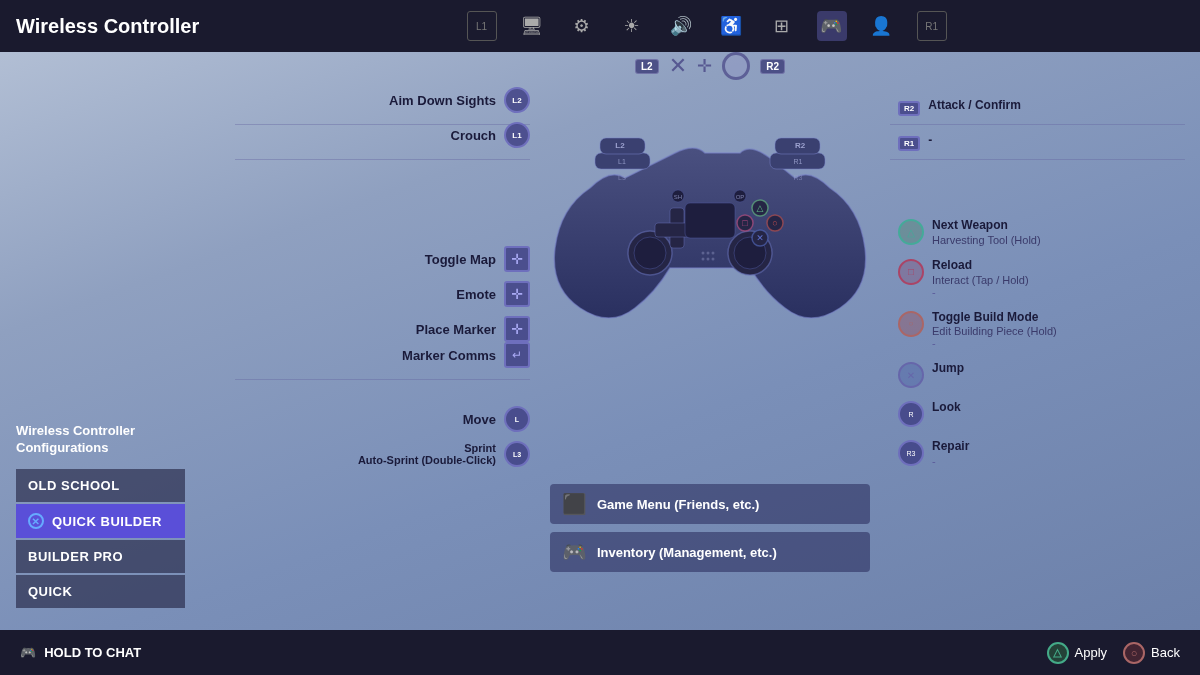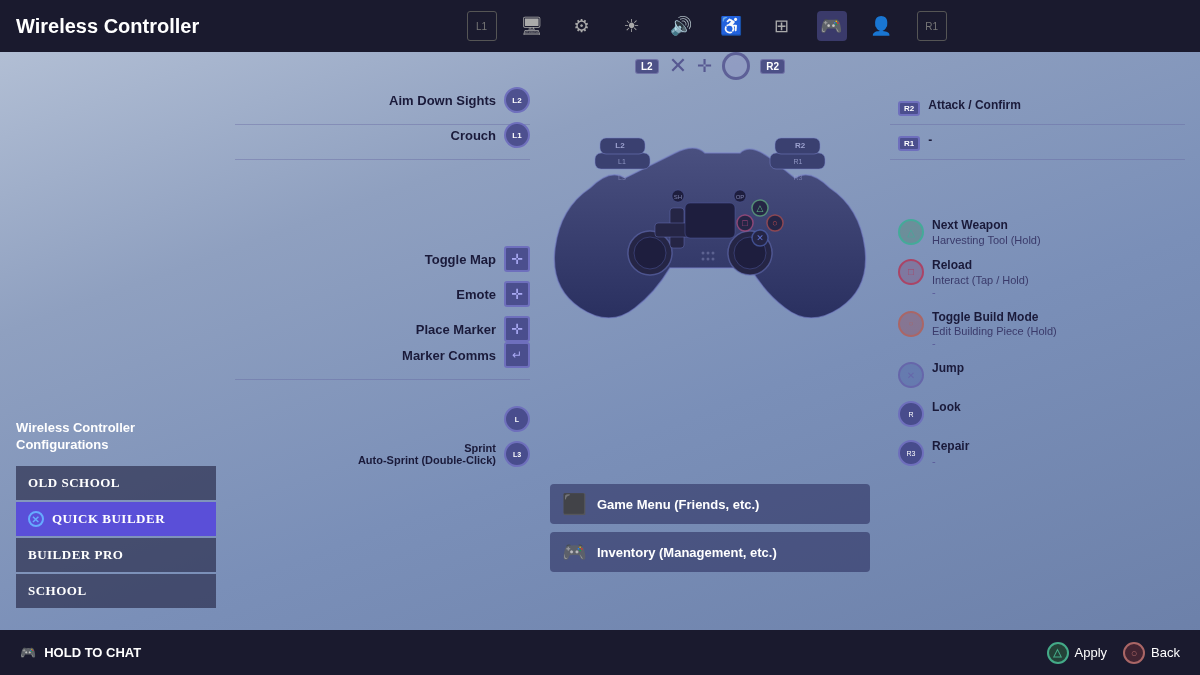--- a/index.html
+++ b/index.html
@@ -69,22 +69,21 @@
     }
     .config-label {
       color: white;
       font-size: 13px;
       font-weight: bold;
       margin-bottom: 12px;
       line-height: 1.3;
     }
     .config-list {
       list-style: none;
-      width: 200px;
-      font-family: Liberation Serif, serif;
+      width: 169px;
     }
     .config-item {
       padding: 9px 12px;
       color: white;
       font-size: 13px;
       font-weight: bold;
       cursor: pointer;
       background: rgba(30, 30, 60, 0.6);
       margin-bottom: 2px;
       letter-spacing: 0.5px;
@@ -349,21 +348,21 @@
   <div class="left-sidebar">
     <div class="config-label" style="white-space:pre-line;">Wireless Controller
 Configurations</div>
     <ul class="config-list">
       <li class="config-item">OLD SCHOOL</li>
       <li class="config-item active">
         <span class="x-badge">✕</span>
         QUICK BUILDER
       </li>
       <li class="config-item">BUILDER PRO</li>
-      <li class="config-item">SCHOOL</li>
+      <li class="config-item">QUICK</li>
     </ul>
   </div>
 
   <div style="flex:1; display:flex; flex-direction:column; align-items:center; position:relative;">
 
 
     <div class="controller-top-row">
       <span class="btn-badge">L2</span>
       <span style="font-size:22px; color:rgba(80,80,140,0.9);">✕</span>
       <span style="font-size:18px; color:rgba(80,80,140,0.9);">✛</span>
@@ -415,20 +414,21 @@
         <div class="action-row has-divider">
           <span class="action-label">Marker Comms</span>
           <div class="action-btn" style="border-radius:3px;">
             <span style="color:rgba(180,180,255,0.9); font-size:12px;">↵</span>
           </div>
         </div>
 
         <div style="height: 20px;"></div>
 
         <div class="action-row">
+          <span class="action-label">Move</span>
           <div class="action-btn">
             <span class="action-btn-text" style="font-size:7px;">L</span>
           </div>
         </div>
 
         <div class="action-row">
           <span class="action-label" style="font-size:11px;">Sprint<br>Auto-Sprint (Double-Click)</span>
           <div class="action-btn">
             <span class="action-btn-text" style="font-size:7px;">L3</span>
           </div>

